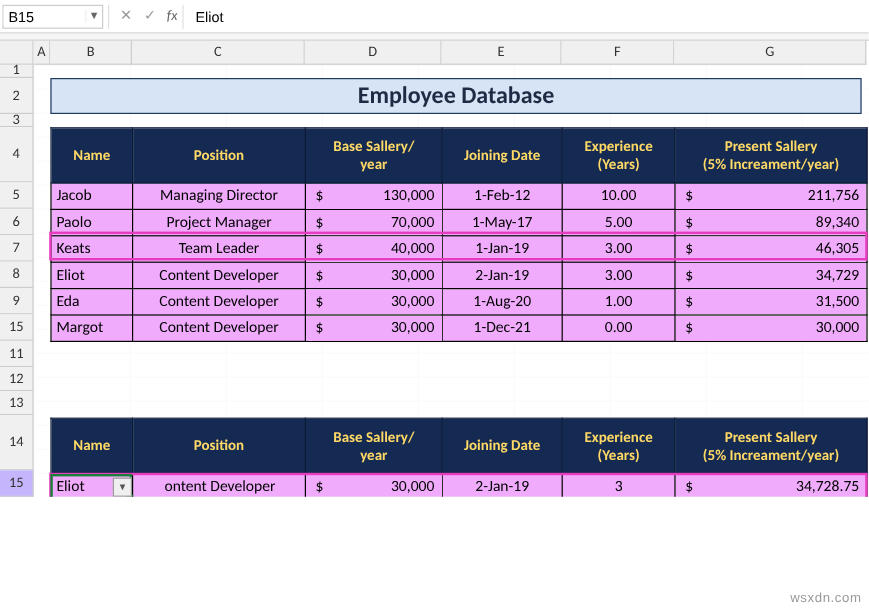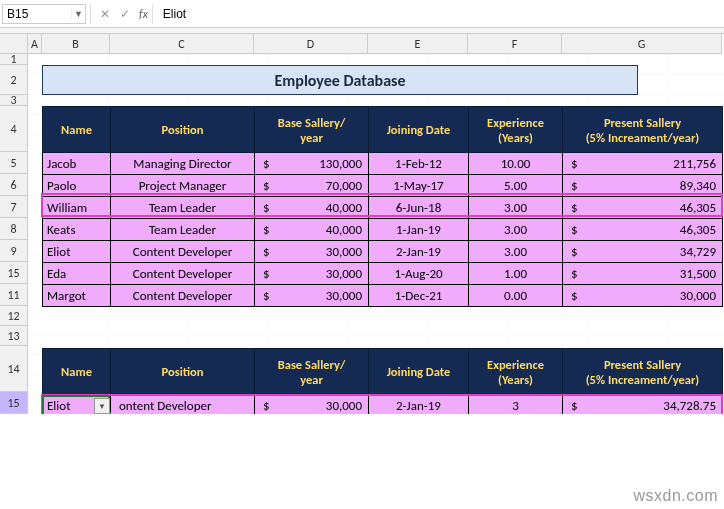--- a/index.html
+++ b/index.html
@@ -41,22 +41,22 @@
     .r13 { height: 20px; } .r14 { height: 46px; } .r15 { height: 22px; }
 
     
     .gridlines { position:absolute; inset:0; background:
       linear-gradient(#eee 1px, transparent 1px) 0 0/100% 20px,
       linear-gradient(90deg,#eee 1px, transparent 1px) 0 0/80px 100%;
       opacity: .35; pointer-events:none;
     }
 
     
-    .title-row { position: absolute; top: 11px; left: 14px; width: 596px; height: 30px;
-      background: #d6e4f5; color: #1f2a44; font-weight: bold; font-size: 16px;
+    .title-row { position: absolute; top: 11px; left: 14px; width: 676px; height: 30px;
+      background: #d6e4f5; color: #1f2a44; font-weight: bold; font-size: 20px;
       display: flex; align-items: center; justify-content: center; border: 1px solid #1f3a5c;
     }
 
     
     .tbl { position: absolute; left: 14px; border-collapse: collapse; table-layout: fixed; }
     .tbl th { background: #152a52; color: #ffd966; font-weight: bold; font-size: 12.5px;
       border: 1px solid #0b1a36; text-align: center; padding: 2px 4px; vertical-align: middle; }
     .tbl td { border: 1px solid #000; padding: 0 6px; height: 22px; font-size: 13px; background:#f0abfc; }
     .tbl .c-pos { text-align: center; }
     .tbl .c-sal { text-align: right; position: relative; }
@@ -77,21 +77,21 @@
     .active-outline { position:absolute; border:2px solid #1a7f37; pointer-events:none;
       top: 341px; left: 14px; width: 68px; height: 22px; z-index:5; }
     .active-handle { position:absolute; width:6px; height:6px; background:#1a7f37; right:-3px; bottom:-3px; }
 
     .dd-marker { position:absolute; top:344px; left:66px; width:16px; height:16px;
       border:1px solid #999; background:#f0f0f0; display:flex; align-items:center;
       justify-content:center; font-size:8px; color:#555; cursor:pointer; z-index:6; }
 
     .row-h.sel { background:#c4b5fd; }
 
-    .watermark { position: absolute; right: 6px; bottom: 4px; font-size: 16px; color: #999; font-family: Arial; letter-spacing:.5px;}
+    .watermark { position: absolute; right: 6px; bottom: 4px; font-size: 11px; color: #999; font-family: Arial; letter-spacing:.5px;}
   </style>
 </head>
 <body>
 
 <div class="formula-bar">
   <div class="name-box">
     <input value="B15" style="">
     <span class="drop">▼</span>
   </div>
   <div class="fb-sep"></div>
@@ -165,28 +165,20 @@
             </tr>
         <tr>
               <td class="c-name">Paolo</td>
               <td class="c-pos">Project Manager</td>
               <td class="c-sal"><span class="cur">$</span><span>70,000</span></td>
               <td class="c-date">1-May-17</td>
               <td class="c-exp">5.00</td>
               <td class="c-pres"><span class="cur">$</span><span>89,340</span></td>
             </tr>
         <tr>
-              <td class="c-name">William</td>
-              <td class="c-pos">Team Leader</td>
-              <td class="c-sal"><span class="cur">$</span><span>40,000</span></td>
-              <td class="c-date">6-Jun-18</td>
-              <td class="c-exp">3.00</td>
-              <td class="c-pres"><span class="cur">$</span><span>46,305</span></td>
-            </tr>
-        <tr>
               <td class="c-name">Keats</td>
               <td class="c-pos">Team Leader</td>
               <td class="c-sal"><span class="cur">$</span><span>40,000</span></td>
               <td class="c-date">1-Jan-19</td>
               <td class="c-exp">3.00</td>
               <td class="c-pres"><span class="cur">$</span><span>46,305</span></td>
             </tr>
         <tr>
               <td class="c-name">Eliot</td>
               <td class="c-pos">Content Developer</td>
@@ -227,21 +219,21 @@
             <tr style="height:46px">
           <th>Name</th>
           <th>Position</th>
           <th><span>Base Sallery/</span><br><span>year</span></th>
           <th>Joining Date</th>
           <th><span>Experience</span><br><span>(Years)</span></th>
           <th><span>Present Sallery</span><br><span>(5% Increament/year)</span></th>
         </tr>
         <tr>
           <td class="c-name">Eliot</td>
-          <td class="c-pos" style="text-align:left; padding-left:8px">ontent Developer</td>
+          <td class="c-pos" style="text-align:left; padding-left:26px">ontent Developer</td>
           <td class="c-sal"><span class="cur">$</span><span>30,000</span></td>
           <td class="c-date">2-Jan-19</td>
           <td class="c-exp">3</td>
           <td class="c-pres"><span class="cur">$</span><span>34,728.75</span></td>
         </tr>
       </tbody>
         </table>
 
       <div class="hl-magenta hl-row9"></div>
       <div class="hl-magenta hl-row15"></div>

